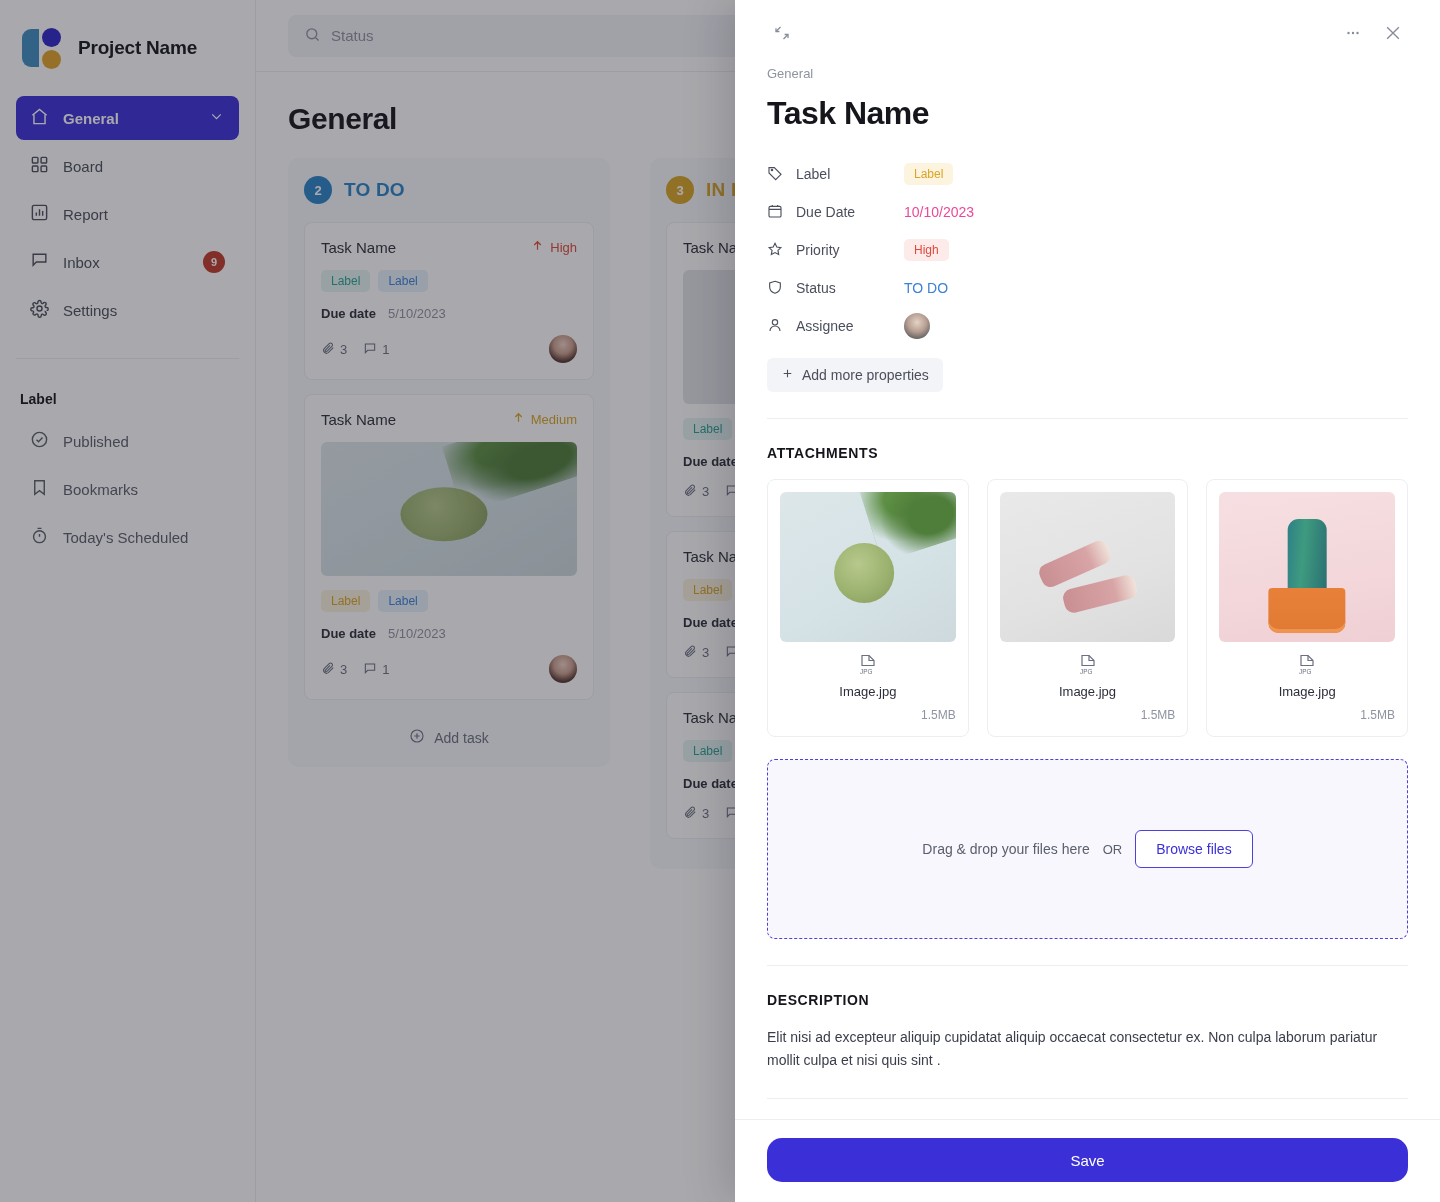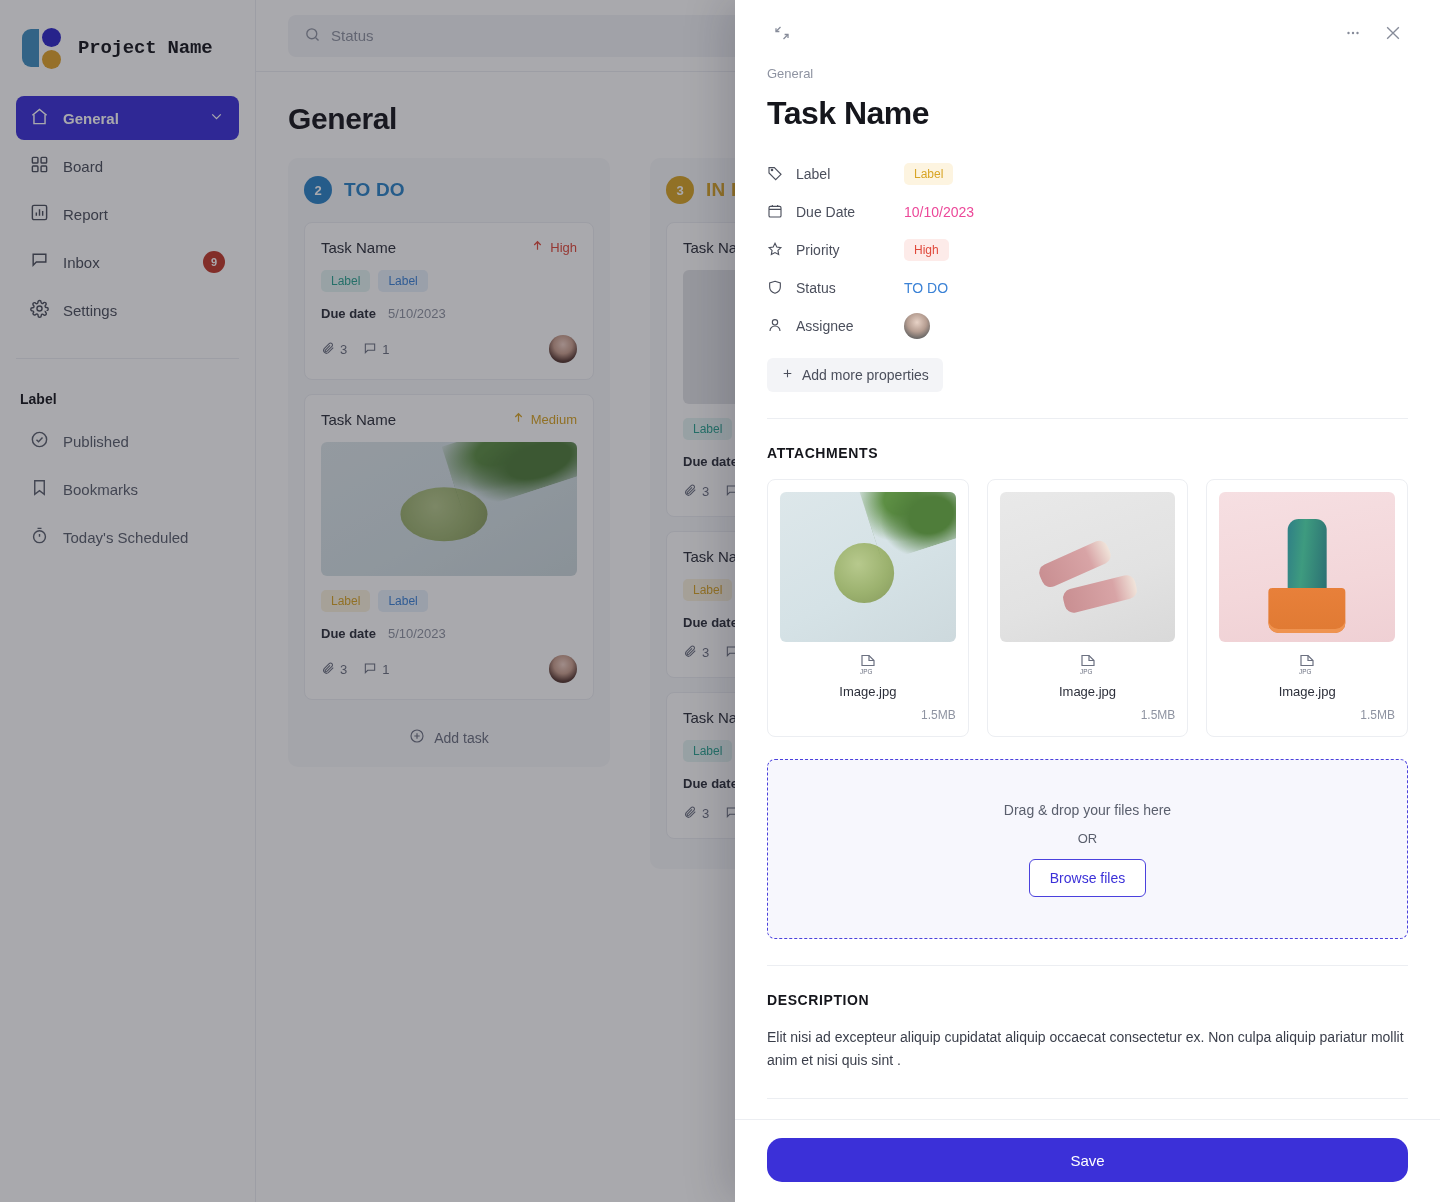--- a/index.html
+++ b/index.html
@@ -23,21 +23,21 @@
     padding: 0 16px;
   }
   .brand { display: flex; align-items: center; gap: 12px; height: 96px; padding-left: 4px; }
   .logo { position: relative; width: 46px; height: 46px; }
   .logo .leaf {
     position: absolute; left: 2px; top: 4px; width: 17px; height: 38px;
     background: #3f8fc0; border-radius: 9px 0 0 9px;
   }
   .logo .dot-top { position: absolute; left: 22px; top: 3px; width: 19px; height: 19px; border-radius: 50%; background: #2e27c9; }
   .logo .dot-bot { position: absolute; left: 22px; top: 25px; width: 19px; height: 19px; border-radius: 50%; background: #e0a32a; }
-  .brand-title { font-size: 19px; font-weight: bold; color: #15161c; letter-spacing: -0.2px; font-family: Liberation Mono, monospace; }
+  .brand-title { font-size: 19px; font-weight: bold; color: #15161c; letter-spacing: -0.2px; }
 
   .nav { display: flex; flex-direction: column; gap: 4px; }
   .nav-item {
     display: flex; align-items: center; gap: 14px;
     height: 44px; padding: 0 14px; border-radius: 8px;
     color: #4b4f5c; font-size: 15px; cursor: pointer; position: relative;
   }
   .nav-item.active { background: #3b30d8; color: #ffffff; font-weight: bold; }
   .nav-item .chev { margin-left: auto; }
   .badge-count {
@@ -135,21 +135,21 @@
   }
   .attach-thumb { width: 100%; height: 150px; border-radius: 6px; overflow: hidden; position: relative; }
   .attach-foot { display: flex; align-items: center; gap: 9px; padding: 12px 0 14px 0; flex-direction: column; }
   .jpg-icon { width: 18px; height: 21px; position: relative; flex: 0 0 18px; }
   .attach-name { font-size: 13px; color: #2c2f3a; }
   .attach-size { margin-left: auto; font-size: 12px; color: #8e93a1; }
 
   .dropzone {
     margin-top: 22px; border: 1px dashed #4b41dd; border-radius: 8px;
     background: #f7f7fd; height: 180px;
-    display: flex; flex-direction: column; align-items: center; justify-content: center; gap: 13px;
+    display: flex; flex-direction: row; align-items: center; justify-content: center; gap: 13px;
   }
   .dz-text { font-size: 14px; color: #5a5f6d; }
   .dz-or { font-size: 13px; color: #5a5f6d; }
   .browse-btn {
     background: #fff; border: 1px solid #4b41dd; color: #3b30d8;
     border-radius: 6px; padding: 10px 20px; font-size: 14px; cursor: pointer;
     font-family: "Liberation Sans", sans-serif;
   }
 
   .desc-text { font-size: 14px; color: #3a3e4a; line-height: 1.65; }
@@ -688,21 +688,21 @@
 
       <div class="dropzone">
         <div class="dz-text">Drag &amp; drop your files here</div>
         <div class="dz-or">OR</div>
         <button class="browse-btn">Browse files</button>
       </div>
 
       <div class="divider"></div>
 
       <div class="section-title">DESCRIPTION</div>
-      <p class="desc-text">Elit nisi ad excepteur aliquip cupidatat aliquip occaecat consectetur ex. Non culpa aliquip pariatur mollit anim et nisi quis sint .</p>
+      <p class="desc-text">Elit nisi ad excepteur aliquip cupidatat aliquip occaecat consectetur ex. Non culpa laborum pariatur mollit culpa et nisi quis sint .</p>
 
       <div class="divider"></div>
 
       <div class="comment-row">
         <span class="avatar-lg ph-person-c"></span>
         <div class="comment-input">
           <span>Add a comment...</span>
         </div>
       </div>
     </div>

